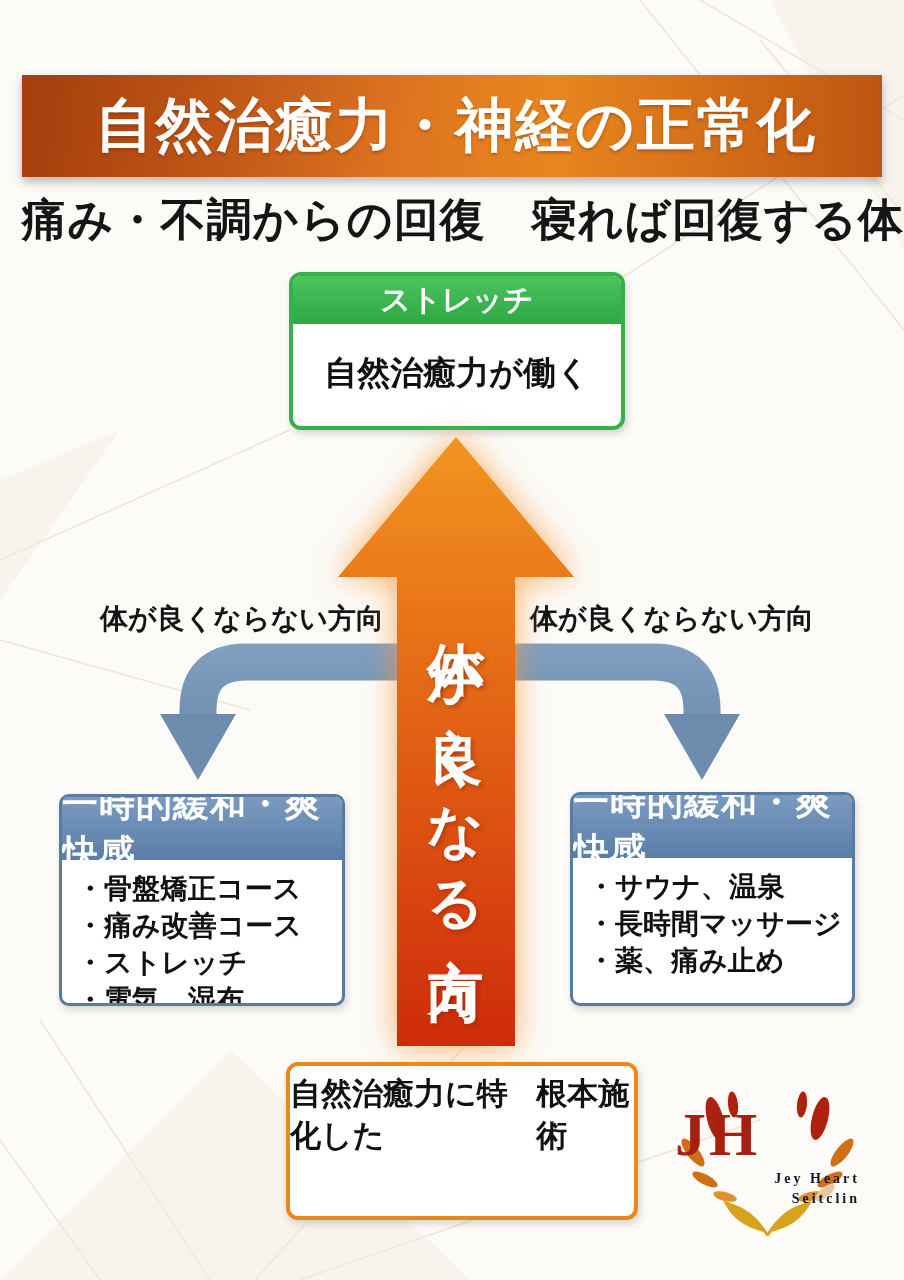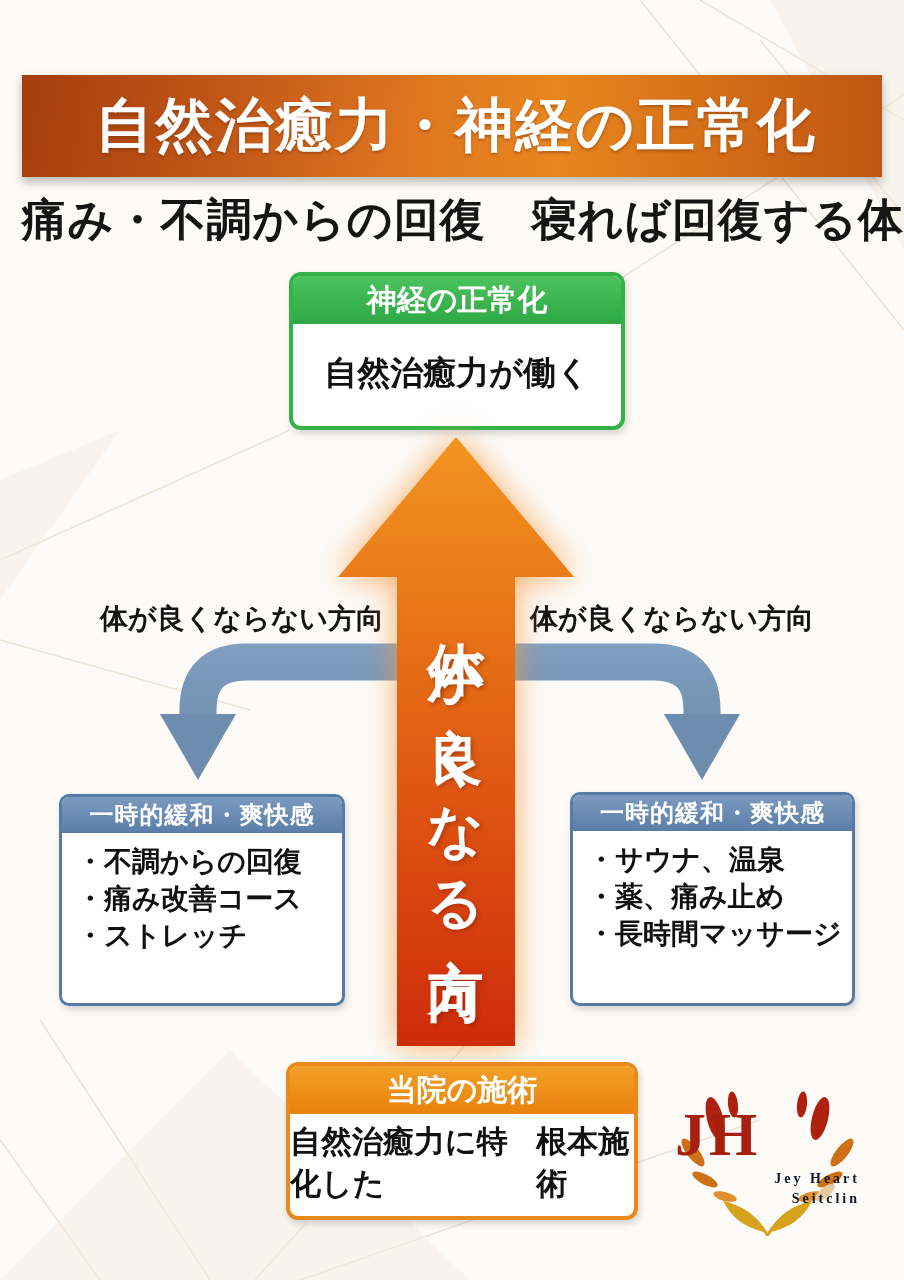--- a/index.html
+++ b/index.html
@@ -29,21 +29,21 @@
     color:#151515;font-size:45px;font-weight:bold;letter-spacing:1px;white-space:nowrap;
   }
   
   .card{background:#ffffff;box-shadow:2px 4px 7px rgba(80,80,80,.22);z-index:2;overflow:hidden;}
   .card .card-header{display:flex;align-items:center;justify-content:center;color:#fff;font-weight:bold;}
   .goal-box{left:289px;top:272px;width:328px;height:150px;border:4px solid #35b149;border-radius:12px;}
   .goal-box .card-header{height:48px;background:linear-gradient(180deg,#4cc35e,#2ea844);font-size:30px;}
   .goal-box .card-body{height:98px;display:flex;flex-direction:row;align-items:center;justify-content:center;
     color:#111;font-size:33px;font-weight:bold;line-height:44px;}
   .side-box{border:3px solid #567ca6;border-radius:10px;}
-  .side-box .card-header{height:36px;background:linear-gradient(180deg,#7b9ac0,#5a7ea8);font-size:24px;letter-spacing:1px;}
+  .side-box .card-header{height:63px;background:linear-gradient(180deg,#7b9ac0,#5a7ea8);font-size:36px;letter-spacing:1px;}
   #left-box{left:59px;top:794px;width:280px;height:206px;}
   #right-box{left:570px;top:792px;width:279px;height:208px;}
   .side-box .card-body{padding:10px 0 0 14px;}
   .list-item{color:#111;font-size:28px;font-weight:bold;line-height:37px;white-space:nowrap;}
   .clinic-box{left:286px;top:1062px;width:344px;height:150px;border:4px solid #e8891a;border-radius:12px;}
   .clinic-box .card-header{height:48px;background:linear-gradient(180deg,#f3a028,#e8820d);font-size:30px;}
   .clinic-box .card-body{height:98px;display:flex;align-items:center;justify-content:center;
     color:#111;font-size:31px;font-weight:bold;line-height:42px;}
   
   #blue-arrows{left:0;top:0;width:904px;height:1280px;z-index:1;}
@@ -93,21 +93,21 @@
     <polygon points="0,480 120,430 0,600"></polygon>
   </g>
 </svg>
 
 <div class="abs banner">
   <div class="banner-title">自然治癒力・神経の正常化</div>
 </div>
 <div class="abs subtitle">痛み・不調からの回復　寝れば回復する体</div>
 
 <div class="abs card goal-box">
-  <div class="card-header">神経の正常化</div>
+  <div class="card-header">ストレッチ</div>
   <div class="card-body">
     <span>自然治癒力が働く</span>
   </div>
 </div>
 
 <svg id="blue-arrows" class="abs">
   <defs>
     <linearGradient id="bgrad" gradientUnits="userSpaceOnUse" x1="0" y1="640" x2="0" y2="790">
       <stop offset="0" stop-color="#82a0c2"></stop>
         <stop offset="1" stop-color="#63819f"></stop>
@@ -134,37 +134,37 @@
       <stop offset="1" stop-color="#ce2b0b"></stop>
     </linearGradient>
   </defs>
   <polygon points="456,437 574,577 515,577 515,1046 397,1046 397,577 338,577" fill="url(#agrad)"></polygon>
 </svg>
 <div class="abs main-arrow-label">体が良くなる方向</div>
 
 <div class="abs card side-box" id="left-box">
   <div class="card-header">一時的緩和・爽快感</div>
   <div class="card-body">
-    <div class="list-item">・不調からの回復</div>
+    <div class="list-item">・骨盤矯正コース</div>
     <div class="list-item">・痛み改善コース</div>
     <div class="list-item">・ストレッチ</div>
+    <div class="list-item">・電気、湿布</div>
   </div>
 </div>
 
 <div class="abs card side-box" id="right-box">
   <div class="card-header">一時的緩和・爽快感</div>
   <div class="card-body">
     <div class="list-item">・サウナ、温泉</div>
+    <div class="list-item">・長時間マッサージ</div>
     <div class="list-item">・薬、痛み止め</div>
-    <div class="list-item">・長時間マッサージ</div>
   </div>
 </div>
 
 <div class="abs card clinic-box">
-  <div class="card-header">当院の施術</div>
   <div class="card-body">
     <span>自然治癒力に特化した</span>
     <span>根本施術</span>
   </div>
 </div>
 
 <div class="abs" id="logo">
   <svg width="185" height="158" viewBox="0 0 185 155">
     <g fill="#ae2110">
       <ellipse cx="40" cy="34" rx="8" ry="22" transform="rotate(-14 40 34)"></ellipse>

